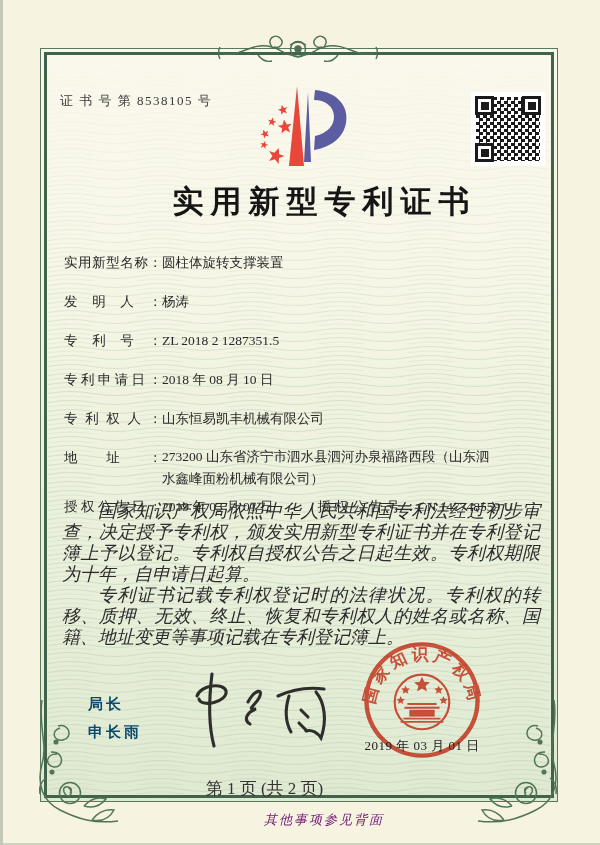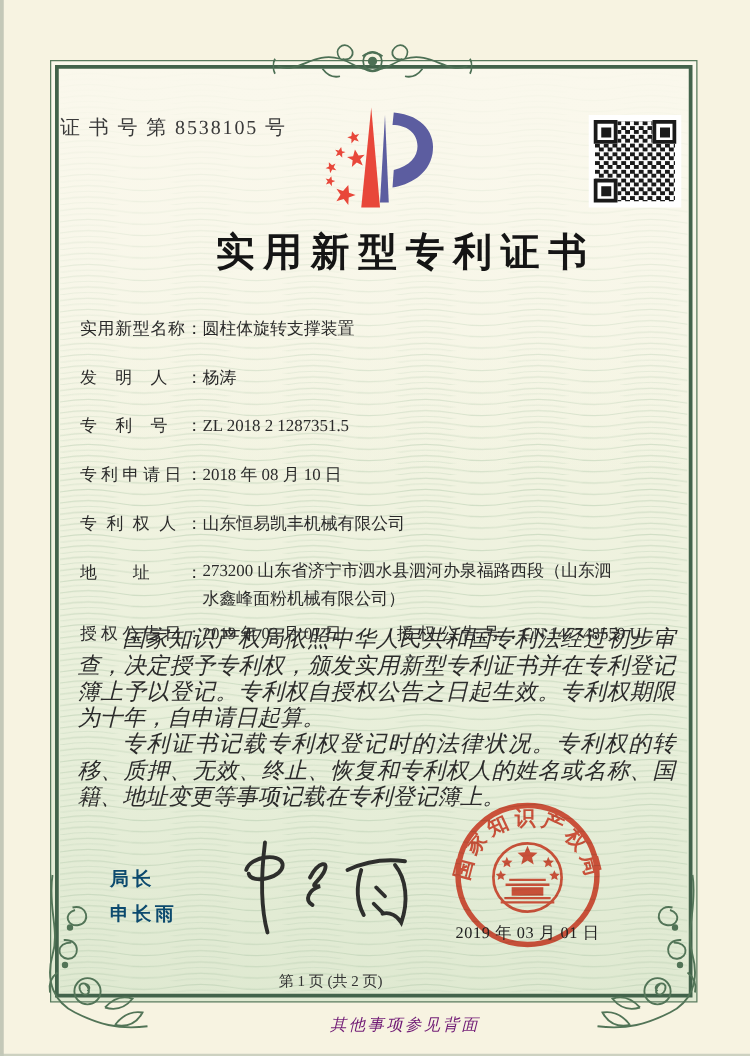--- a/index.html
+++ b/index.html
@@ -13,21 +13,21 @@
          border:1.5px solid #577a5d;
          background:linear-gradient(180deg,#faf8ec 0%,#f3f4e2 38%,#e8efda 72%,#dfe9d1 100%);}
   .frame-inner{position:absolute;inset:3px;border:3px solid #42634b;}
   .waves{position:absolute;inset:7px;opacity:.55;}
   .wave-fade{position:absolute;inset:7px;background:linear-gradient(180deg,rgba(250,248,236,.95) 0%,rgba(250,248,236,0) 45%);}
 
   .ornament-top{position:absolute;left:218px;top:31px;}
   .ornament-bl{position:absolute;left:28px;top:698px;}
   .ornament-br{position:absolute;left:472px;top:698px;}
 
-  .cert-no{position:absolute;left:48px;top:92px;font-size:16px;letter-spacing:1.5px;color:#3a3a3a;}
+  .cert-no{position:absolute;left:60px;top:92px;font-size:13px;letter-spacing:1.5px;color:#3a3a3a;}
   .logo{position:absolute;left:238px;top:80px;}
 
   .qr{position:absolute;left:471px;top:92px;width:74px;height:74px;background:#fff;padding:3px;box-sizing:border-box;}
   .qr-grid{position:absolute;inset:5px;background:repeating-conic-gradient(#1a1a1a 0% 25%, #fcfcfc 0% 50%) 0 0/7px 7px;}
   .qr .f{position:absolute;width:19px;height:19px;border:3.5px solid #1a1a1a;background:#fff;box-sizing:border-box;}
   .qr .f::after{content:"";position:absolute;inset:2.5px;background:#1a1a1a;}
   .f.tl{left:4px;top:4px;} .f.tr{right:4px;top:4px;} .f.bl{left:4px;bottom:4px;}
 
   .title{position:absolute;left:40px;top:181px;width:517px;text-align:center;
          font-size:31px;font-weight:700;letter-spacing:7px;color:#151515;margin-left:26px;}
@@ -45,21 +45,21 @@
   .paras p{margin:0;text-indent:2em;}
 
   .director{position:absolute;left:88px;top:690px;font-family:"Liberation Sans",sans-serif;
             font-size:15px;font-weight:700;color:#0c4a6e;line-height:28px;letter-spacing:3px;}
   .signature{position:absolute;left:188px;top:666px;opacity:.9;}
 
   .seal{position:absolute;left:344px;top:622px;opacity:.93;mix-blend-mode:multiply;}
   .seal-date{position:absolute;left:352px;top:737px;width:140px;text-align:center;
              font-size:13px;color:#222;letter-spacing:.5px;z-index:6;}
 
-  .page-no{position:absolute;left:40px;top:777px;width:449px;text-align:center;font-size:12px;color:#333;}
+  .page-no{position:absolute;left:40px;top:777px;width:449px;text-align:center;font-size:17px;color:#333;}
   .back-note{position:absolute;left:0;top:811px;width:600px;text-align:center;
              font-style:italic;font-size:13px;letter-spacing:2px;color:#701a75;padding-left:24px;}
 </style>
 </head>
 <body>
 
 <div class="page">
   <div class="edge-l"></div>
   <div class="edge-b"></div>
 

